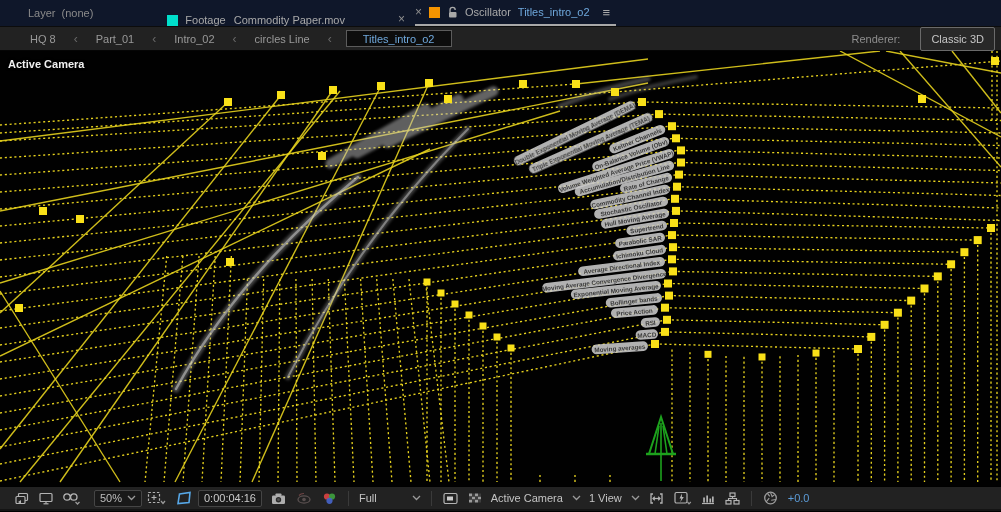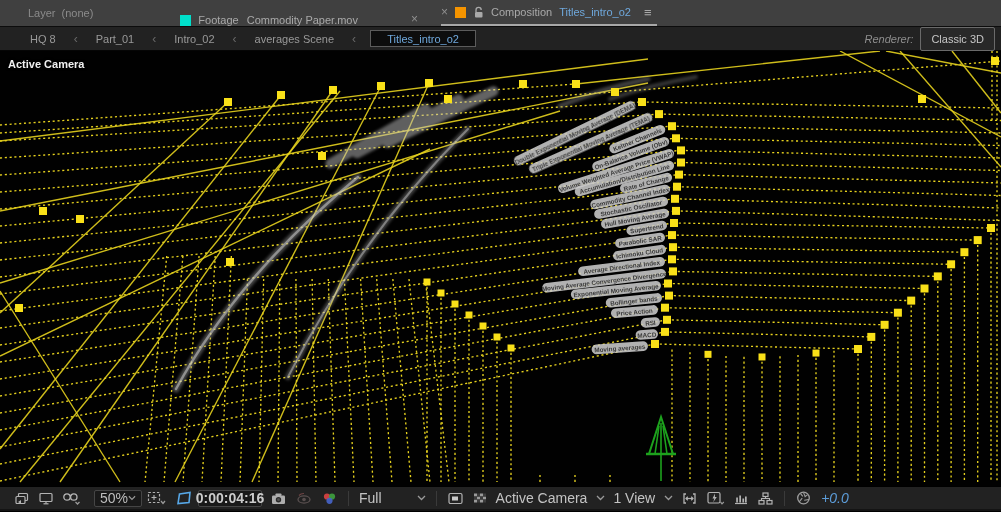--- a/index.html
+++ b/index.html
@@ -3,22 +3,22 @@
 <meta charset="utf-8">
 <style>
   * { box-sizing: border-box; }
   html,body { margin:0; padding:0; }
   body {
     width:1001px; height:512px; overflow:hidden;
     background:#000; font-family:"Liberation Sans", sans-serif;
     -webkit-font-smoothing:antialiased;
   }
   
-  .tabbar { height:27px; background:#404040; display:flex; align-items:stretch;
-            border-bottom:1px solid #0c0c0c;gap:13px; }
+  .tabbar { height:27px; background:#0f172a; display:flex; align-items:stretch;
+            border-bottom:1px solid #0c0c0c; }
   .tab { display:flex; align-items:center; color:#A9A9A9; font-size:11px; }
   .tab-layer { margin-left:28px; color:#8B8B8B; gap:6px; }
   .tab-footage { margin-left:74px; gap:7px;align-items:flex-end; }
   .tab-footage .file { margin-left:1px; }
   .tab-close { color:#8F8F8F; font-size:12px; margin-left:46px; cursor:default; }
   .tab-comp { margin-left:10px; gap:7px; border-bottom:2px solid #A8A8A8; padding:0 6px 0 0; }
   .tab-comp .close { margin-left:0; color:#8F8F8F; font-size:12px; }
   .swatch { width:11px; height:11px; display:inline-block; }
   .comp-name { color:#6FA8DC; }
   .menu-icon { color:#A9A9A9; font-size:13px; margin-left:6px; letter-spacing:0; }
@@ -26,42 +26,42 @@
   
   .crumbbar { height:24px; background:#222222; display:flex; align-items:center;
               font-size:11px; color:#999; border-bottom:1px solid #050505; }
   .crumbbar .bc { margin-left:18px; }
   .crumbbar .bc:first-child { margin-left:30px; }
   .crumbbar .sep { margin-left:18px; color:#6A6A6A; font-size:12px; }
   .crumb-current { margin-left:14px; width:106px; height:17px; background:#0D0D0D;
                    border:1px solid #5C5C5C; color:#6FA8DC; display:flex;
                    align-items:center; justify-content:center; }
   .renderer-zone { margin-left:auto; display:flex; align-items:center; margin-right:6px; }
-  .renderer-label { color:#8E8E8E; margin-right:7px;font-style:italic; }
+  .renderer-label { color:#8E8E8E; margin-right:20px; }
   .renderer-btn { height:24px; padding:0 10px; border:1px solid #6A6A6A; border-radius:2px;
                   background:#282828; color:#C6C6C6; display:flex; align-items:center; }
   
   .viewport { position:relative; height:435px; background:#010101; overflow:hidden; }
   .camera-label { position:absolute; left:8px; top:7px; color:#F0F0F0; font-size:11px;
                   font-weight:bold; text-shadow:1px 1px 0 #000, -1px -1px 0 #000,
                   1px -1px 0 #000, -1px 1px 0 #000, 0 0 3px #000; z-index:5; }
   .viewport svg { display:block; }
   
   .toolbar { height:23px; background:#222222; border-top:1px solid #000;
-             display:flex; align-items:center; font-size:14px; color:#BDBDBD; }
+             display:flex; align-items:center; font-size:11px; color:#BDBDBD; }
   .tb { display:flex; align-items:center; }
   .tb svg { display:block; }
   .tbox { height:17px; background:#191919; border:1px solid #454545; border-radius:2px;
           display:flex; align-items:center; justify-content:center; }
   .zoom-box { width:48px; margin-left:8px; justify-content:space-between; padding:0 5px; }
-  .time-box { width:64px; color:#CBCBCB;font-weight:bold; }
+  .time-box { width:64px; color:#CBCBCB; }
   .ddl { margin:0 4px; gap:9px; color:#C4C4C4; }
   .sep-v { width:1px; height:15px; background:#3A3A3A; margin:0 6px; }
   .icon { margin:0 4px; }
-  .exposure { color:#5C9CD8; margin-left:5px;font-style:italic; }
+  .exposure { color:#5C9CD8; margin-left:5px; }
   .bottomstrip { height:2px; background:#141414; }
 </style>
 </head>
 <body>
 
 <div class="tabbar">
   <div class="tab tab-layer">
     <span>Layer</span>
     <span>(none)</span>
   </div>
@@ -73,34 +73,34 @@
   </div>
   <div class="tab tab-comp">
     <span class="close">×</span>
     <span class="swatch" style="background: rgb(245, 148, 0);"></span>
     <span class="lock-icon">
       <svg width="11" height="13" viewBox="0 0 11 13">
         <path d="M3,6 V4 a2.6,2.6 0 0 1 5.2,0" fill="none" stroke="#A9A9A9" stroke-width="1.3"></path>
         <rect x="2" y="6" width="7.5" height="5.5" rx="1" fill="#A9A9A9"></rect>
       </svg>
     </span>
-    <span>Composition</span>
+    <span>Oscillator</span>
     <span class="comp-name">Titles_intro_o2</span>
     <span class="menu-icon">≡</span>
   </div>
 </div>
 
 <div class="crumbbar">
   <span class="bc">HQ 8</span>
   <span class="sep">‹</span>
   <span class="bc">Part_01</span>
   <span class="sep">‹</span>
   <span class="bc">Intro_02</span>
   <span class="sep">‹</span>
-  <span class="bc">averages Scene</span>
+  <span class="bc">circles Line</span>
   <span class="sep">‹</span>
   <span class="crumb-current">Titles_intro_o2</span>
   <span class="renderer-zone">
     <span class="renderer-label">Renderer:</span>
     <span class="renderer-btn">Classic 3D</span>
   </span>
 </div>
 
 <div class="viewport">
   <div class="camera-label">Active Camera</div>

